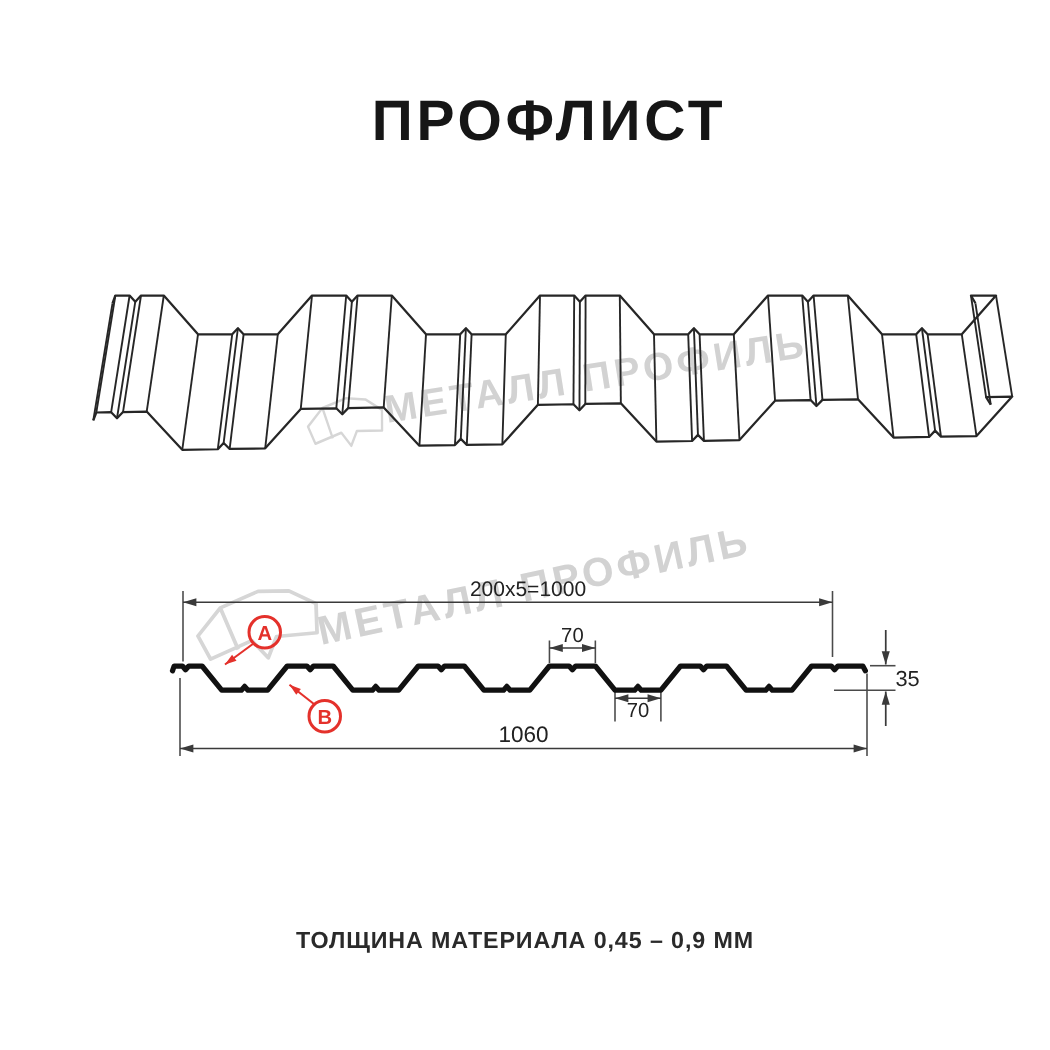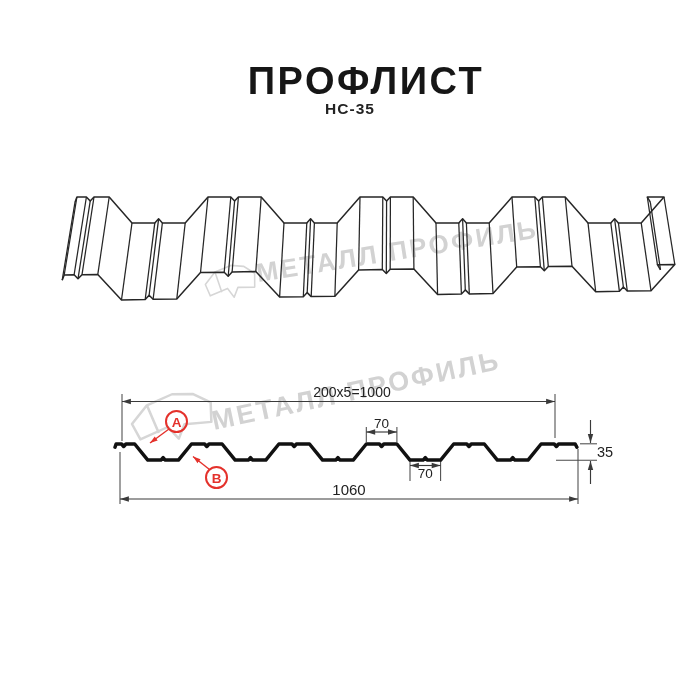--- a/index.html
+++ b/index.html
@@ -23,21 +23,20 @@
   .callout-circle{stroke:#e4312b;stroke-width:2;fill:none;}
   .callout-letter{fill:#e4312b;font-weight:700;font-size:13.5px;font-family:"Liberation Sans",sans-serif;}
   .callout-line{stroke:#e4312b;stroke-width:1.4;fill:none;}
 </style>
 </head>
 <body>
 
 <div class="page">
 
   <div class="title">ПРОФЛИСТ</div>
-  <div class="subtitle">НС-35</div>
 
   <svg width="700" height="700" viewBox="0 0 700 700">
     <defs>
       <marker id="arr" markerWidth="10" markerHeight="8" refX="9.3" refY="4" orient="auto-start-reverse" markerUnits="userSpaceOnUse">
         <path d="M0.4,1.3 L9.3,4 L0.4,6.7 Z" fill="#3a3a3a"></path>
       </marker>
       <marker id="arrRed" markerWidth="9" markerHeight="7" refX="8" refY="3.5" orient="auto-start-reverse" markerUnits="userSpaceOnUse">
         <path d="M0.3,1 L8,3.5 L0.3,6 Z" fill="#e4312b"></path>
       </marker>
     </defs>
@@ -150,13 +149,14 @@
       </g>
 
       <g>
         <line class="callout-line" x1="209.5" y1="469.5" x2="193" y2="456.5" marker-end="url(#arrRed)"></line>
         <circle class="callout-circle" cx="216.5" cy="477.5" r="10.5"></circle>
         <text class="callout-letter" x="216.5" y="482.5" text-anchor="middle">В</text>
       </g>
     </g>
   </svg>
 
+  <div class="footer-note">ТОЛЩИНА МАТЕРИАЛА 0,45 – 0,9 ММ</div>
 </div>
 
 </body></html>

